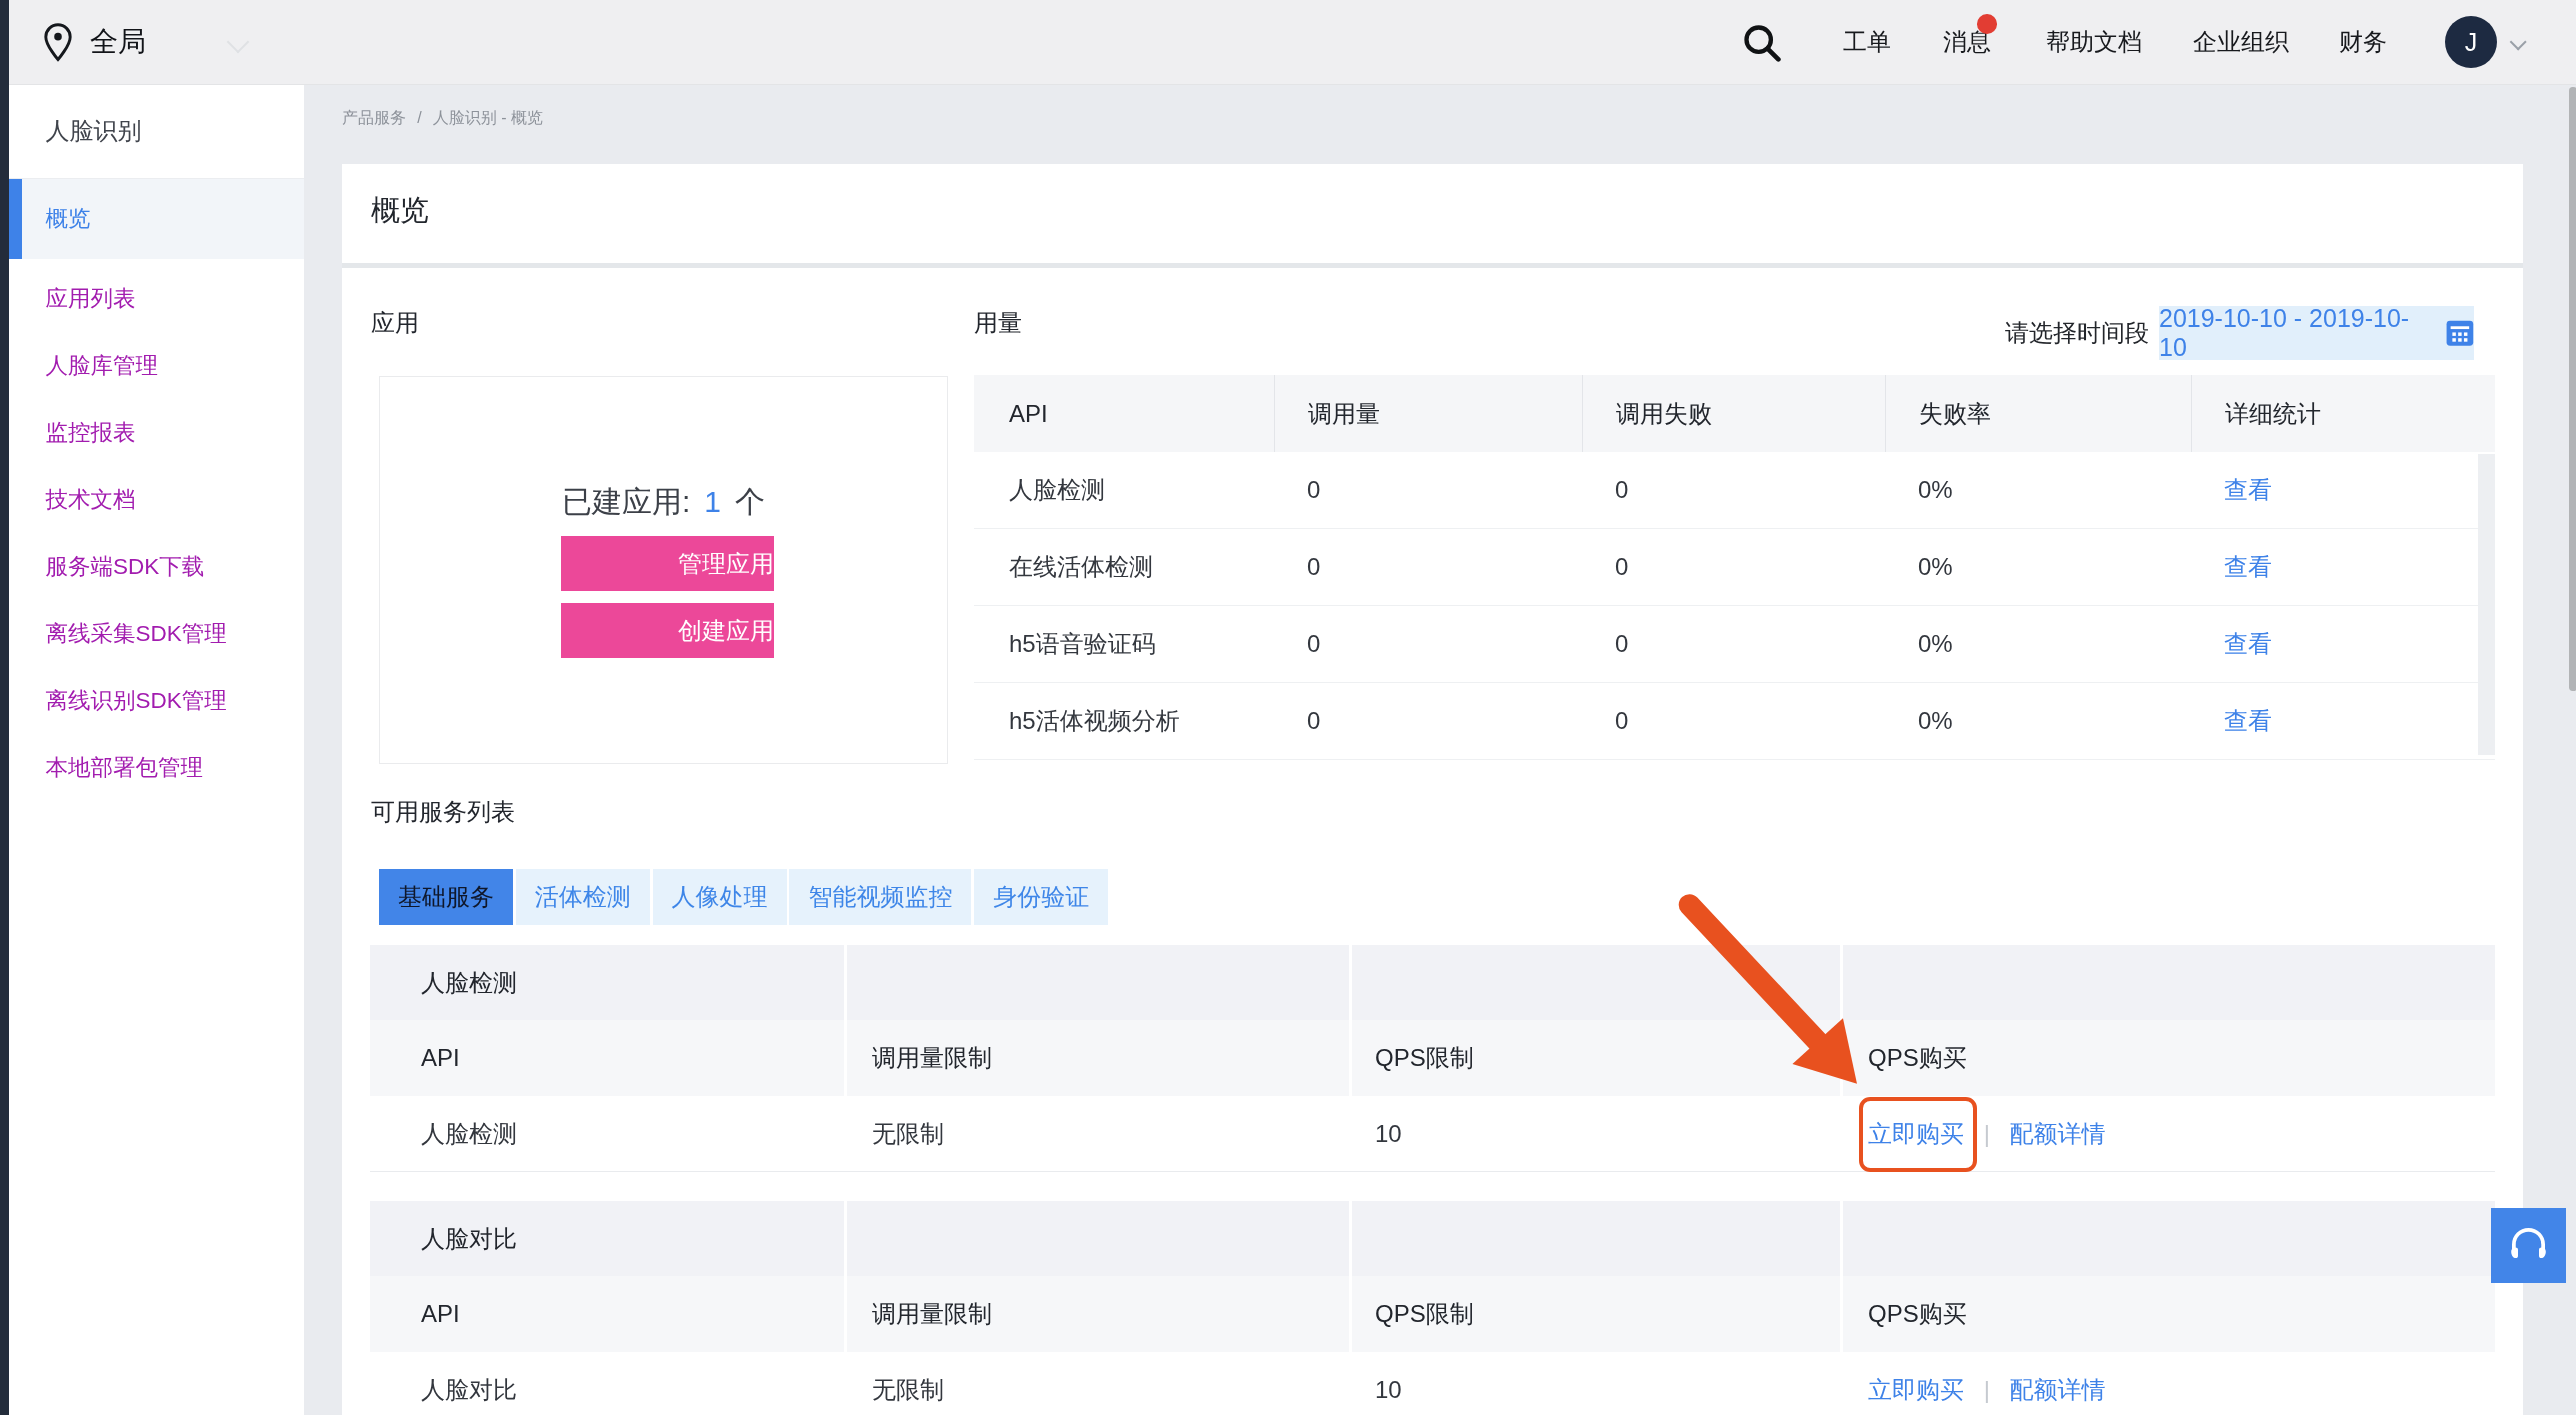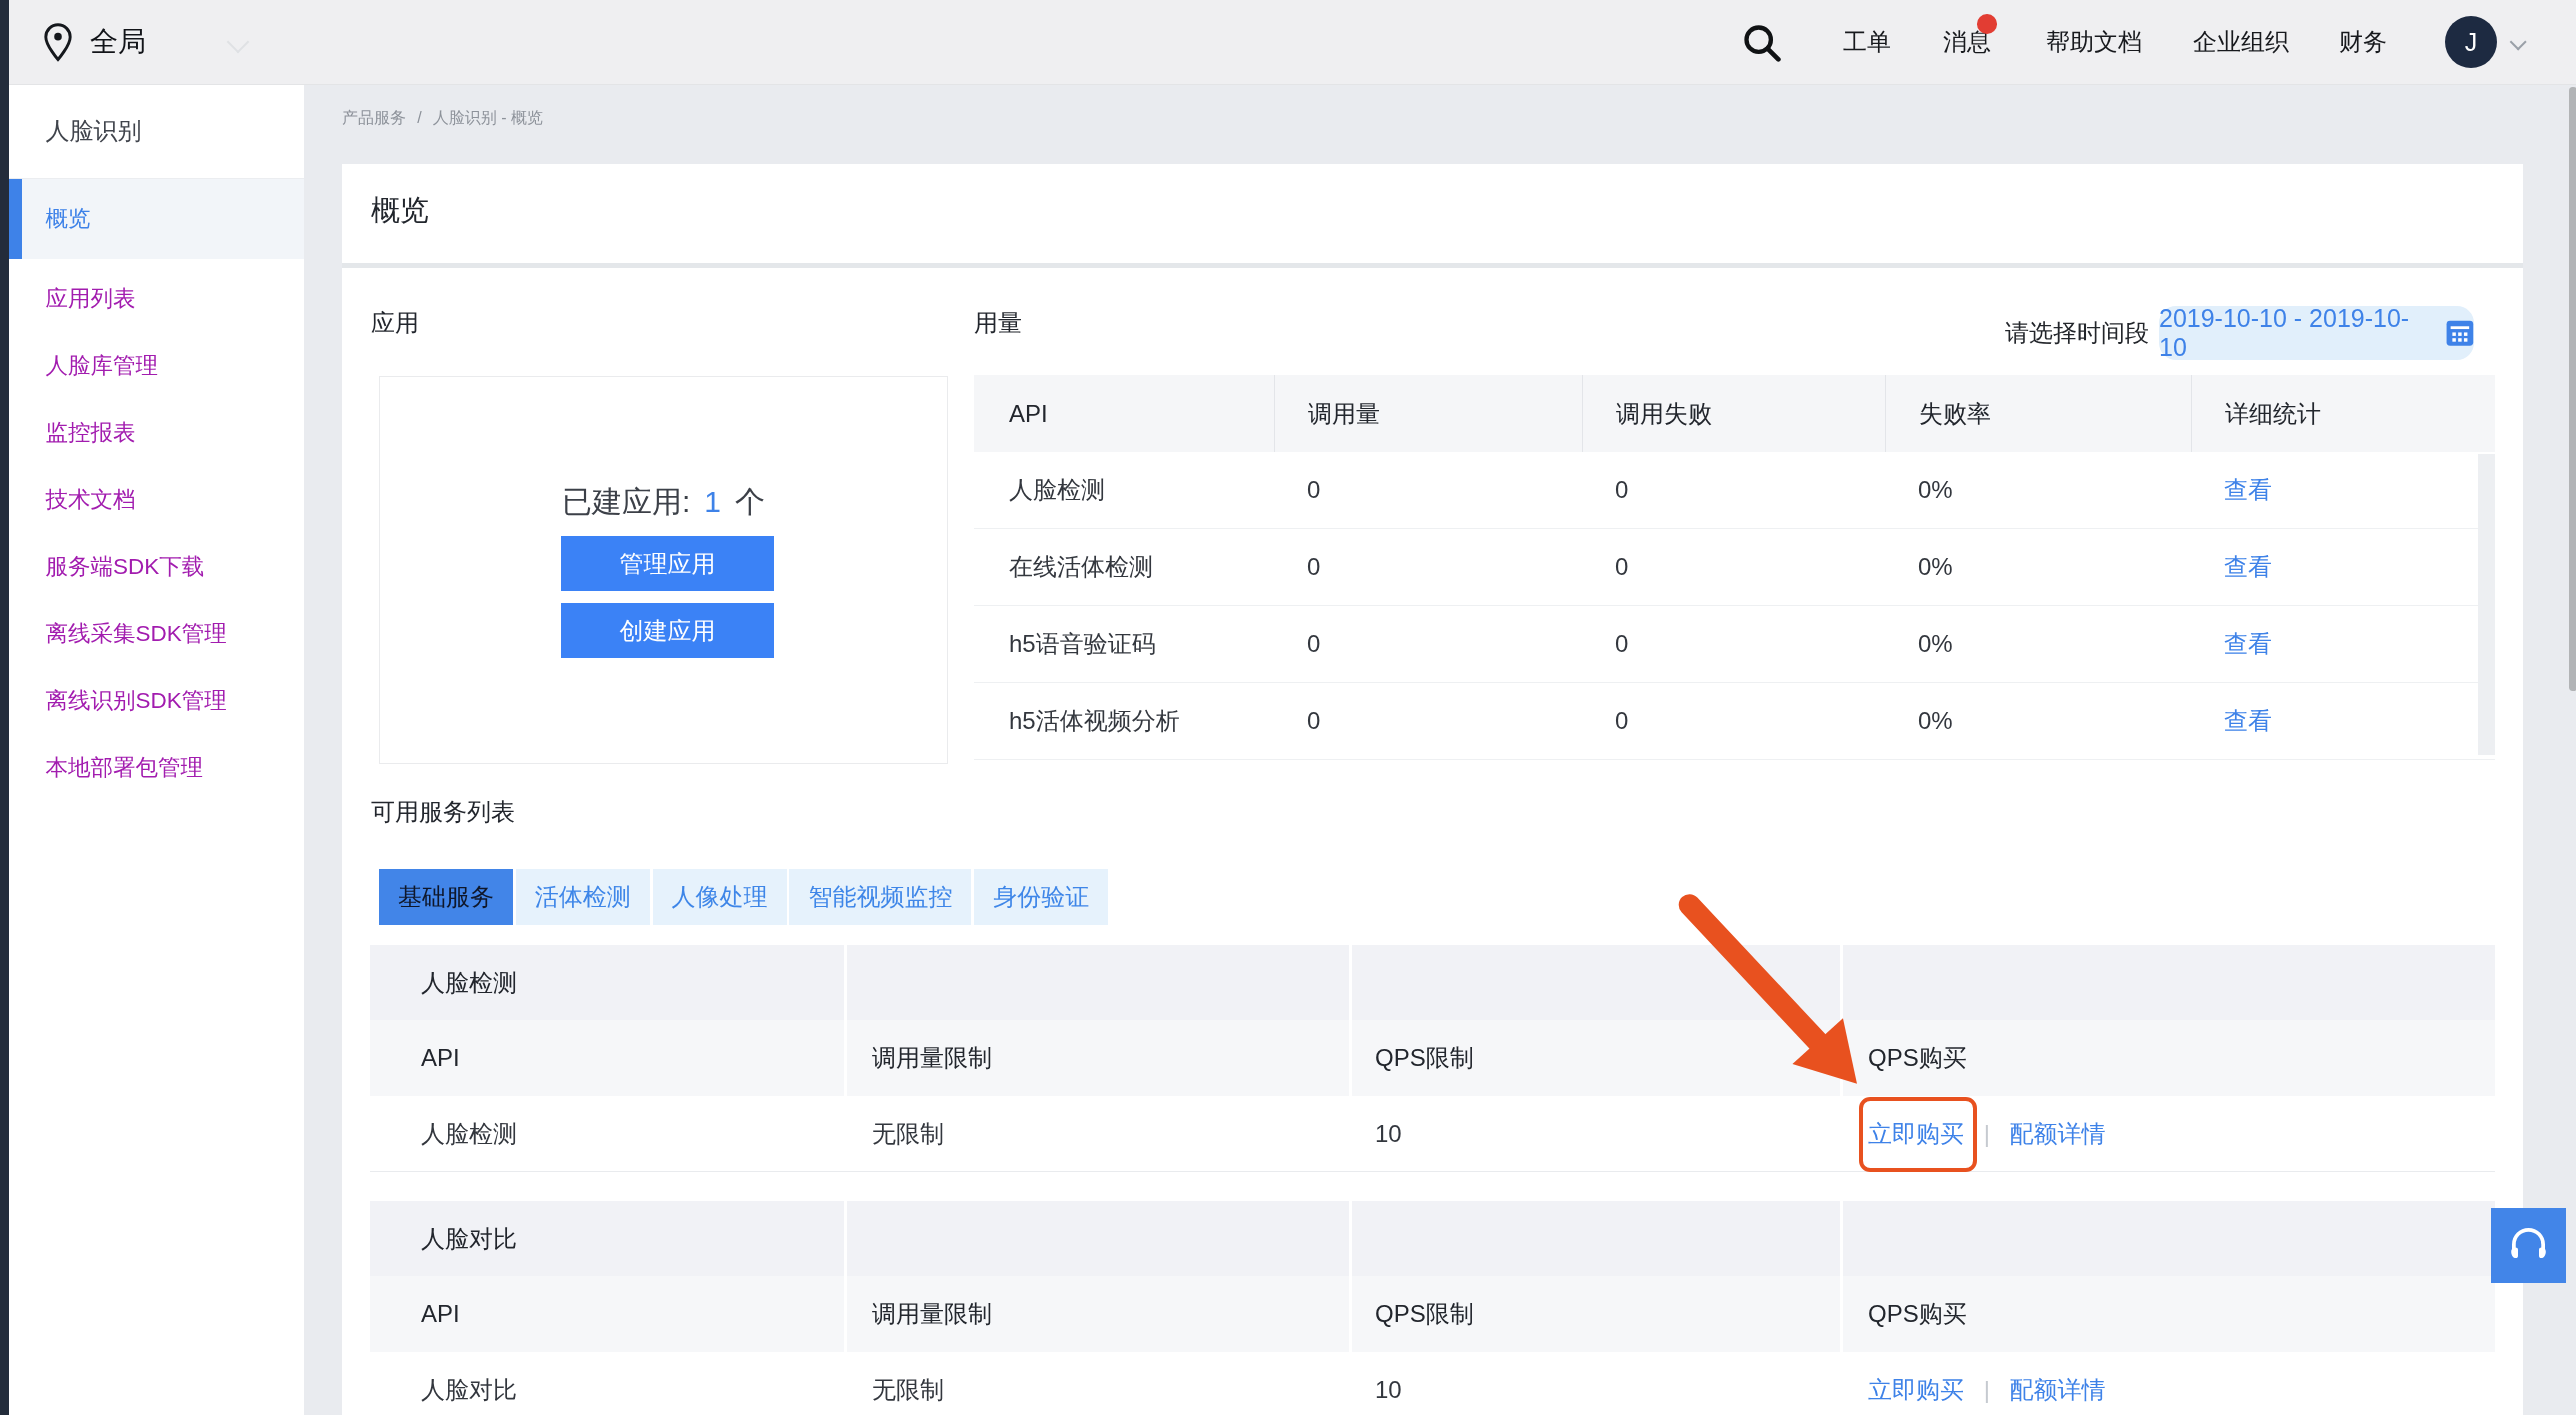--- a/index.html
+++ b/index.html
@@ -38,28 +38,28 @@
   
   .card{position:absolute;left:342px;top:164px;width:2181px;height:1251px;background:#ffffff;overflow:hidden;z-index:2;}
   .page-title{position:absolute;left:29px;top:17px;height:58px;line-height:58px;font-size:29px;color:#22262d;}
   .title-divider{position:absolute;left:0;top:99px;width:2181px;height:4.7px;background:#e4e7ea;}
   .sec-heading{position:absolute;height:37px;line-height:37px;font-size:24px;color:#22262d;}
 
   
   .app-box{position:absolute;left:37px;top:212px;width:569px;height:388px;border:0.9px solid #eaebed;box-sizing:border-box;}
   .built-line{position:absolute;left:0;top:105px;width:100%;text-align:center;font-size:30px;color:#3c4048;}
   .built-count{color:#3e82e8;margin:0 5.6px;}
-  .app-btn{position:absolute;left:181px;width:213px;height:55px;background:#3b82f6;color:#ffffff;font-size:24px;text-align:center;line-height:55px;cursor:pointer;}
+  .app-btn{position:absolute;left:181px;width:213px;height:55px;background:#ec4899;color:#ffffff;font-size:24px;text-align:right;line-height:55px;cursor:pointer;}
   .btn-manage{top:159px;}
   .btn-create{top:226px;}
 
   
   .date-row{position:absolute;right:49px;top:142px;height:54px;display:flex;align-items:center;gap:10px;}
   .date-label{font-size:24px;color:#23262b;}
-  .date-pill{width:315px;height:54px;background:#e1effb;border-radius:17px;display:flex;align-items:center;justify-content:center;gap:11.2px;color:#3e82e8;font-size:25px;cursor:pointer;}
+  .date-pill{width:315px;height:54px;background:#e1effb;border-radius:0;display:flex;align-items:center;justify-content:center;gap:11.2px;color:#3e82e8;font-size:25px;cursor:pointer;}
 
   
   .usage-table{position:absolute;left:632px;top:211px;width:1521px;}
   .u-head{display:flex;height:77px;background:#f5f6f8;align-items:center;font-size:24px;color:#22262d;}
   .u-head .c{box-sizing:border-box;height:100%;display:flex;align-items:center;}
   .u-head .c + .c{border-left:0.9px solid #e3e5e9;}
   .u-row{display:flex;height:76px;background:#fff;align-items:center;font-size:24px;color:#33373e;border-bottom:0.9px solid #eef0f2;}
   .u-row .c{box-sizing:border-box;}
   .c1{width:300px;padding-left:35px;}
   .c2{width:308px;padding-left:33px;}

